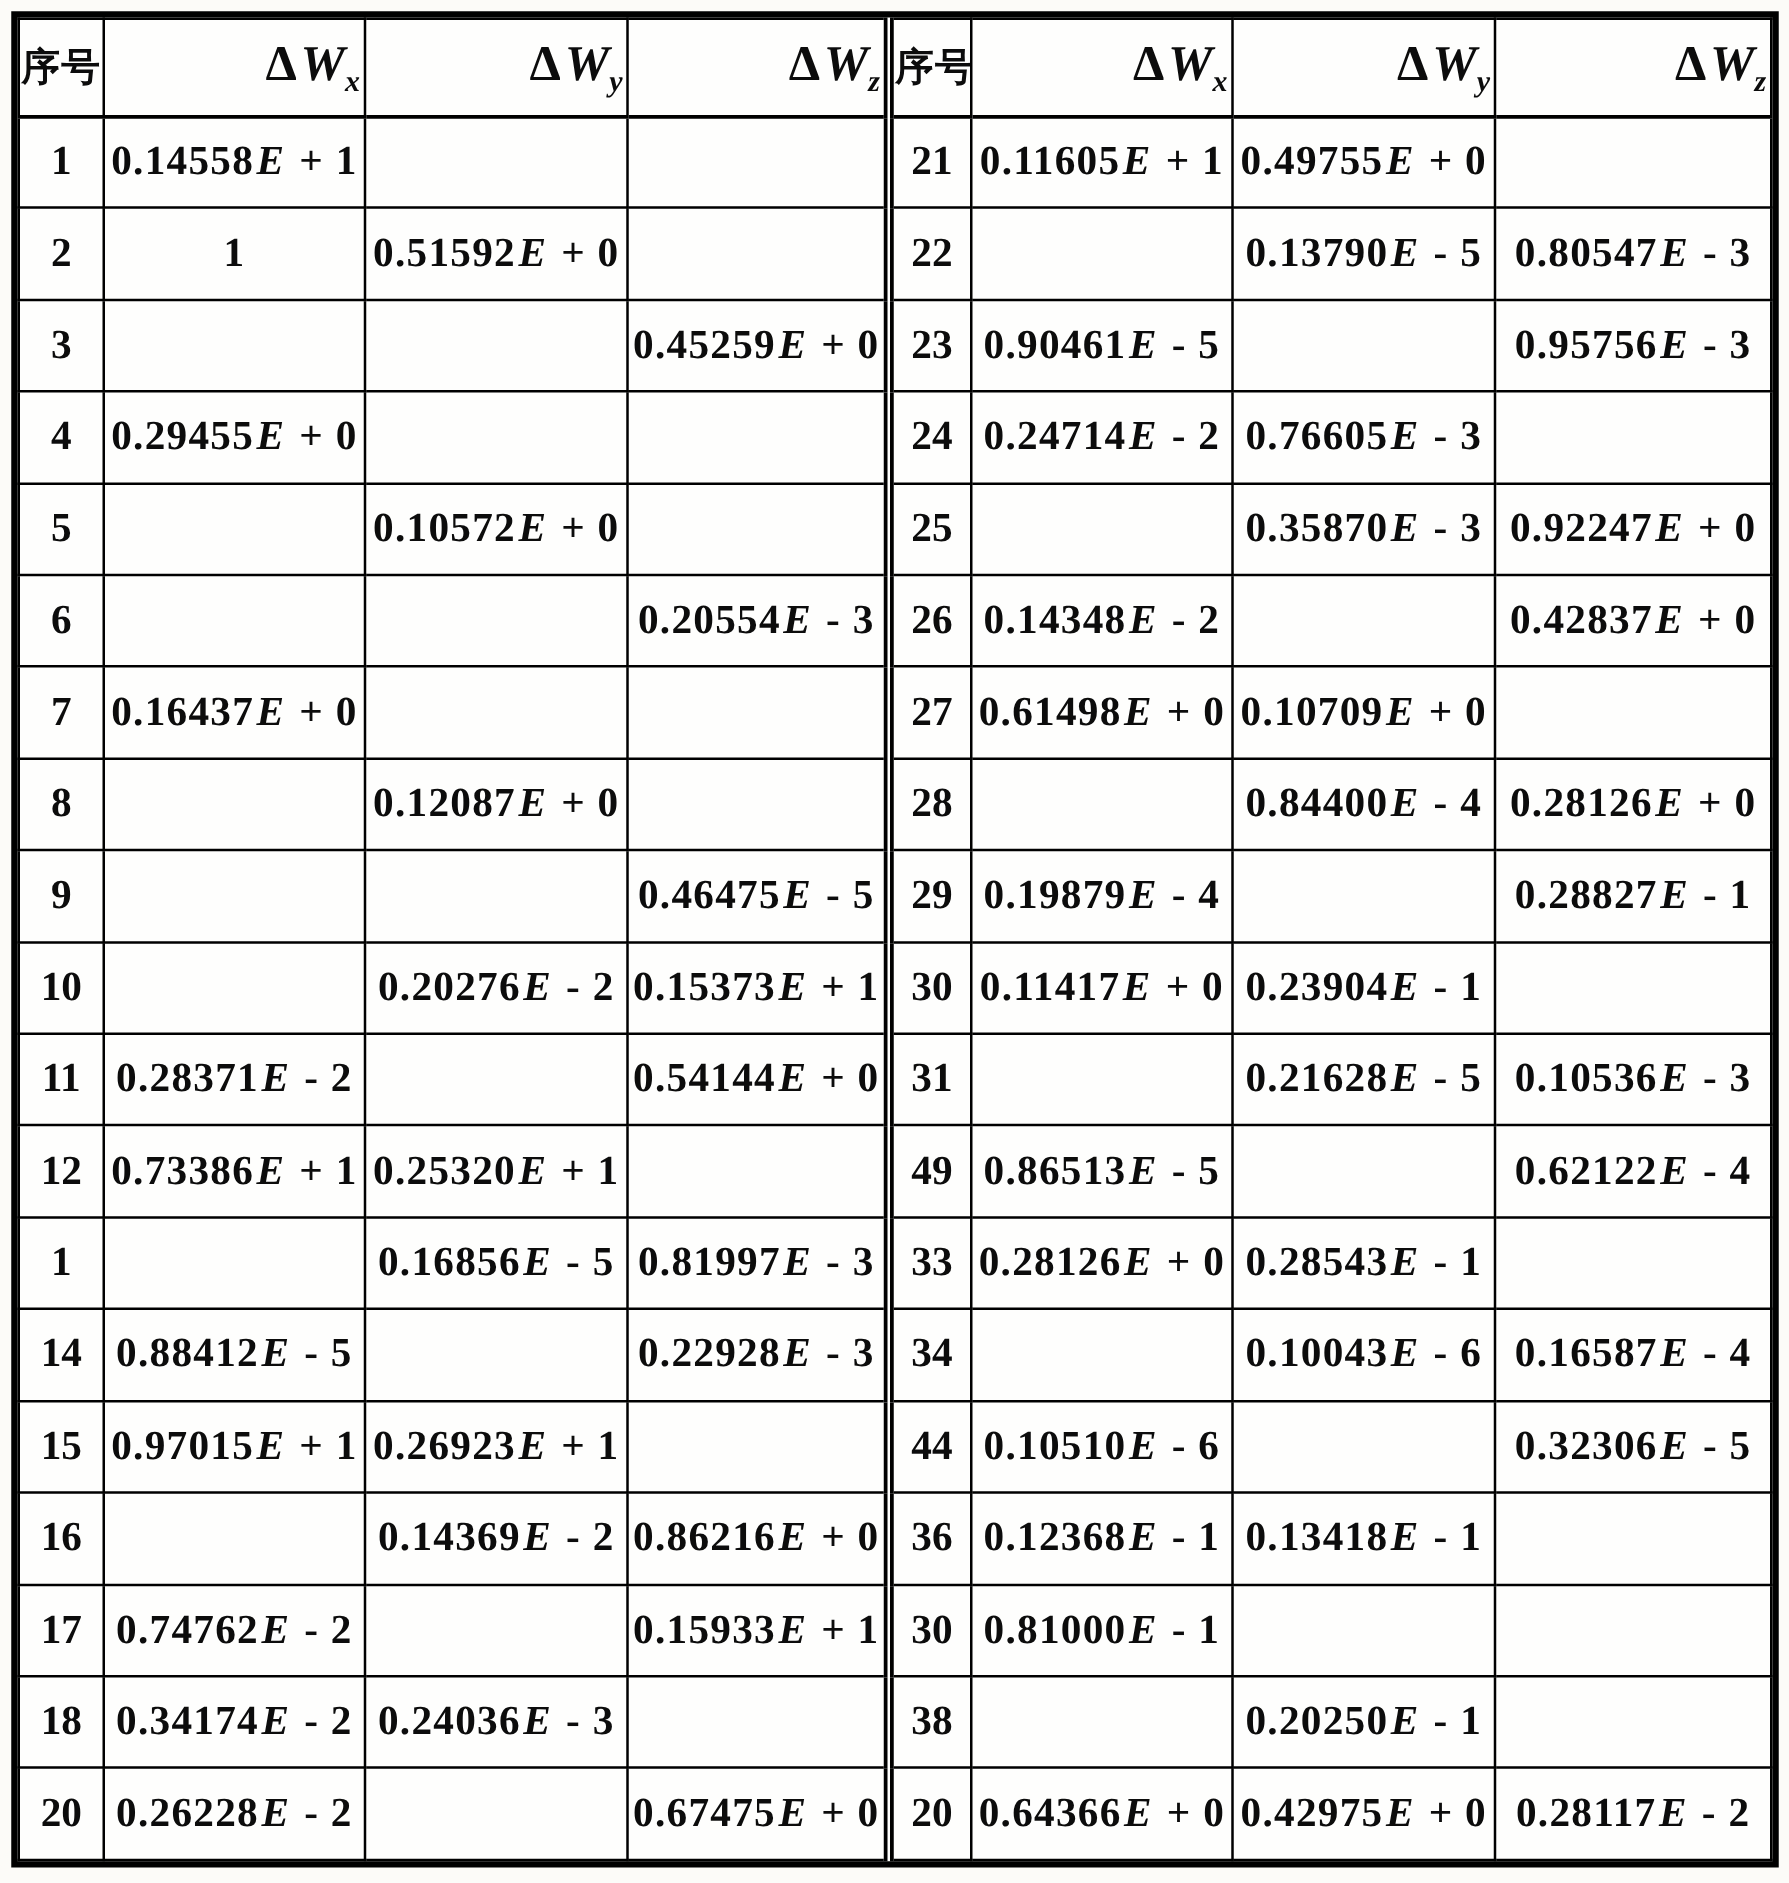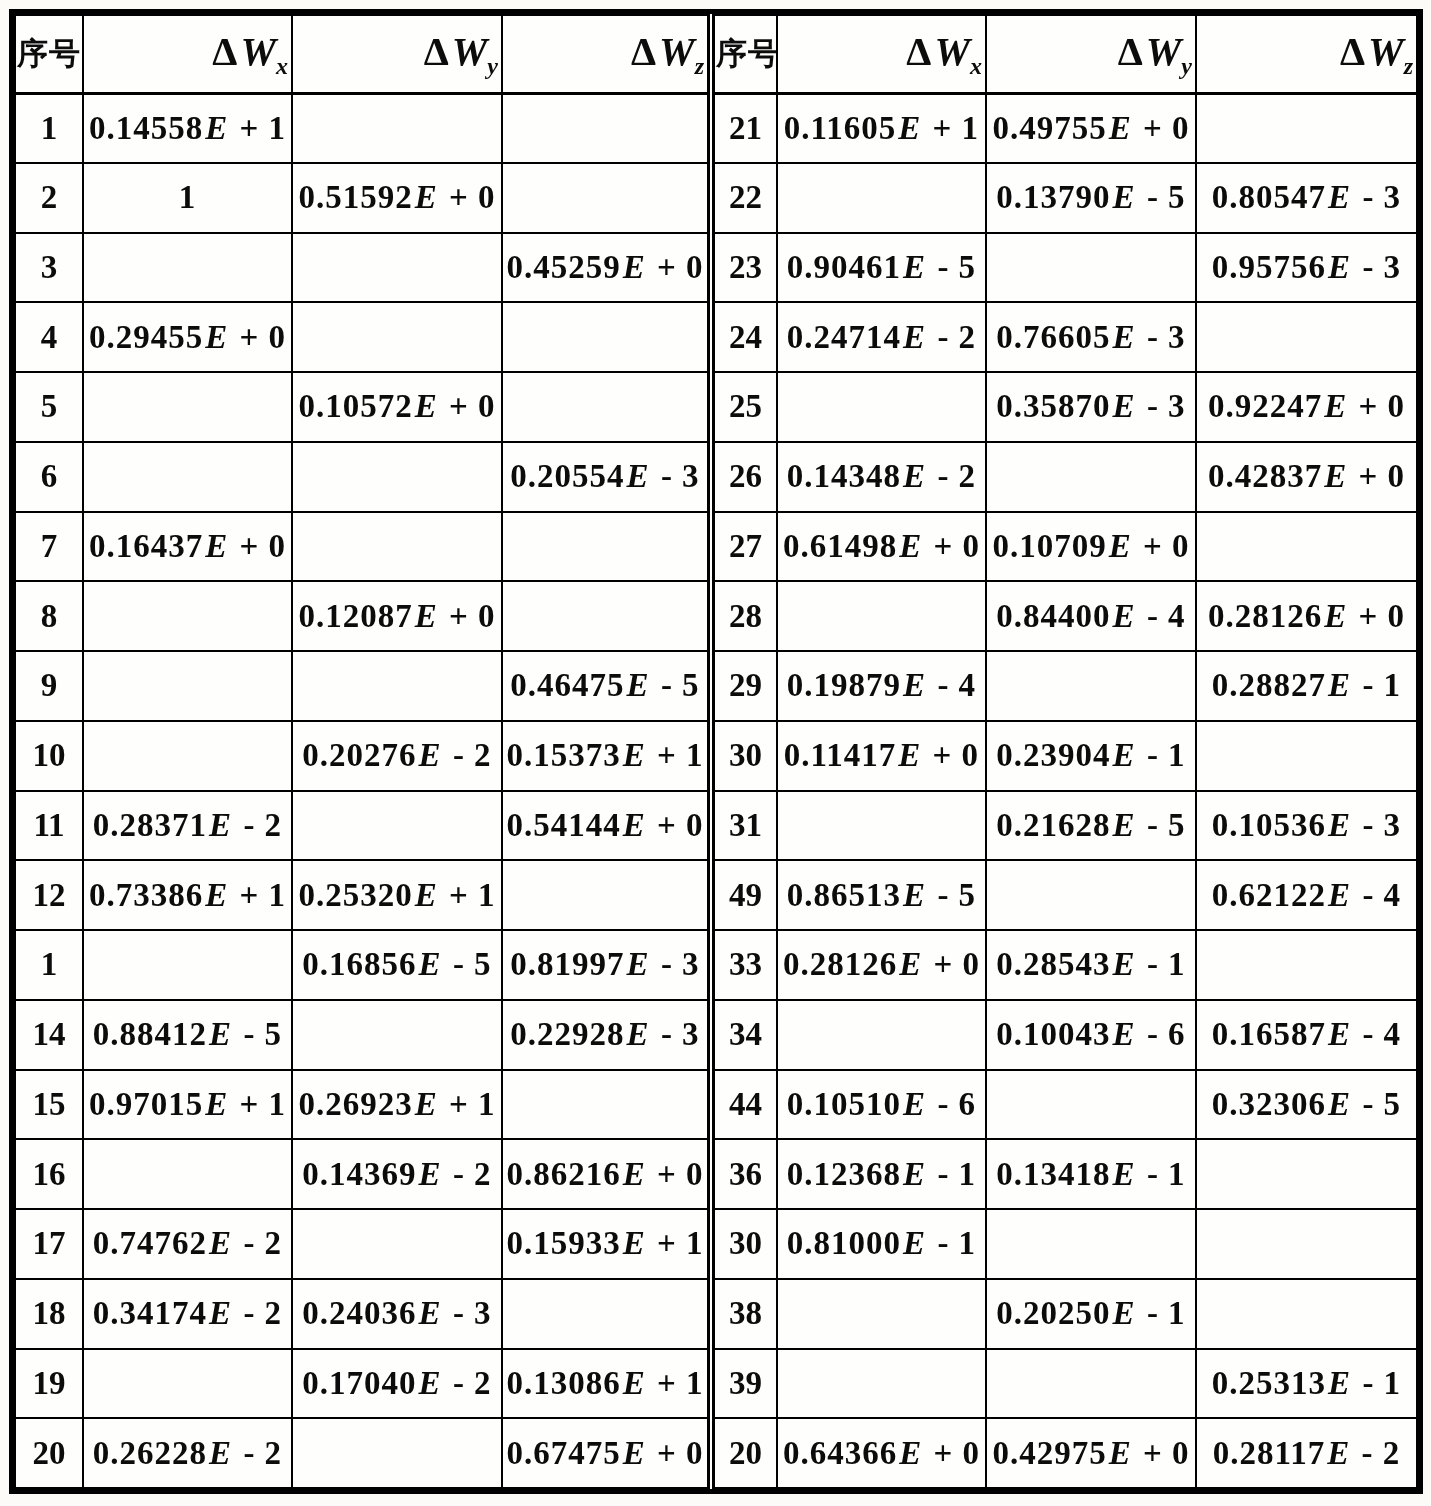--- a/index.html
+++ b/index.html
@@ -245,30 +245,20 @@
             <td class="idx-cell">18</td>
             <td class="val-cell">0.34174<i>E</i> - 2</td>
             <td class="val-cell">0.24036<i>E</i> - 3</td>
             <td class="val-cell split"></td>
             <td class="idx-cell">38</td>
             <td class="val-cell"></td>
             <td class="val-cell">0.20250<i>E</i> - 1</td>
             <td class="val-cell"></td>
           </tr>
           <tr>
-            <td class="idx-cell">19</td>
-            <td class="val-cell"></td>
-            <td class="val-cell">0.17040<i>E</i> - 2</td>
-            <td class="val-cell split">0.13086<i>E</i> + 1</td>
-            <td class="idx-cell">39</td>
-            <td class="val-cell"></td>
-            <td class="val-cell"></td>
-            <td class="val-cell">0.25313<i>E</i> - 1</td>
-          </tr>
-          <tr>
             <td class="idx-cell">20</td>
             <td class="val-cell">0.26228<i>E</i> - 2</td>
             <td class="val-cell"></td>
             <td class="val-cell split">0.67475<i>E</i> + 0</td>
             <td class="idx-cell">20</td>
             <td class="val-cell">0.64366<i>E</i> + 0</td>
             <td class="val-cell">0.42975<i>E</i> + 0</td>
             <td class="val-cell">0.28117<i>E</i> - 2</td>
           </tr>
         </tbody>

